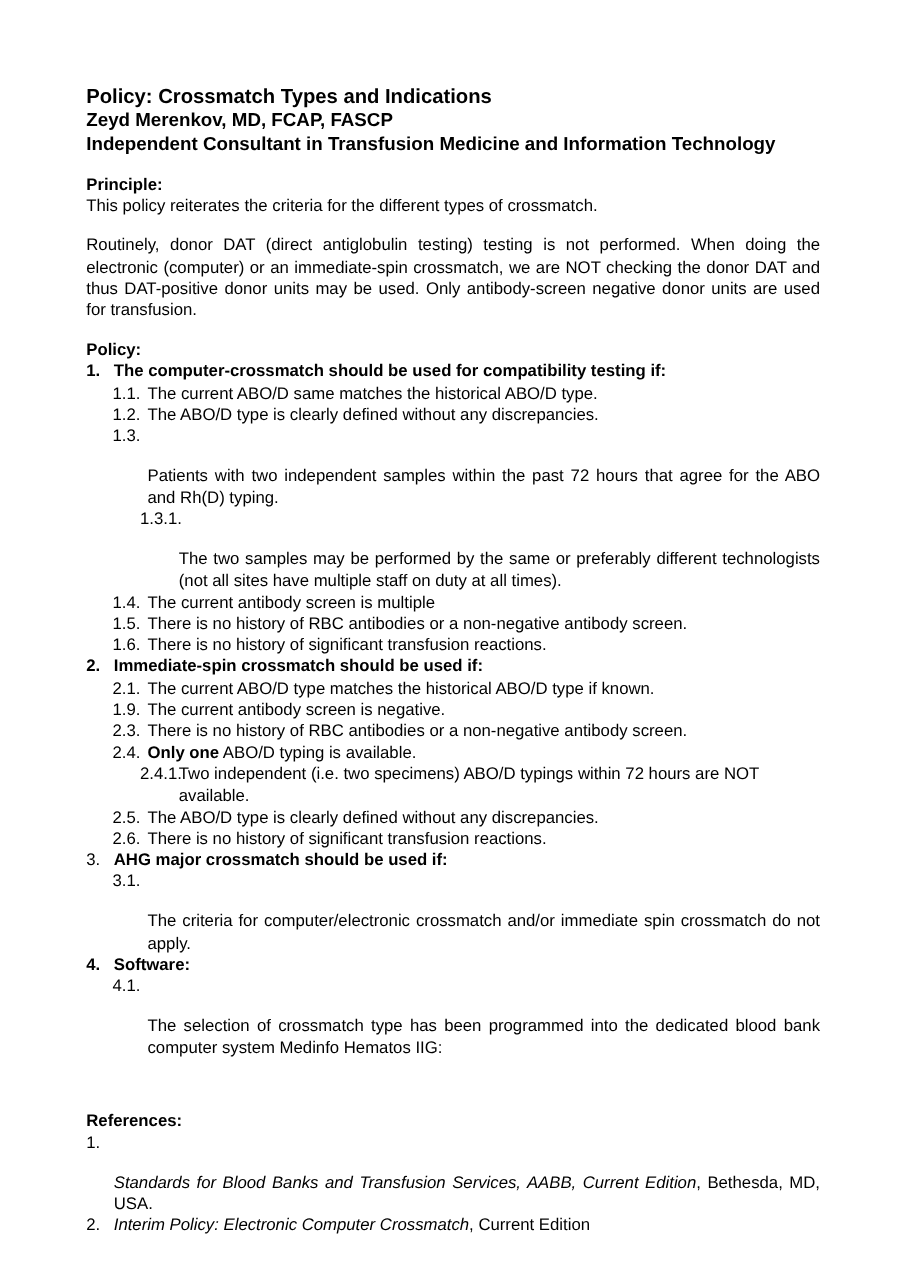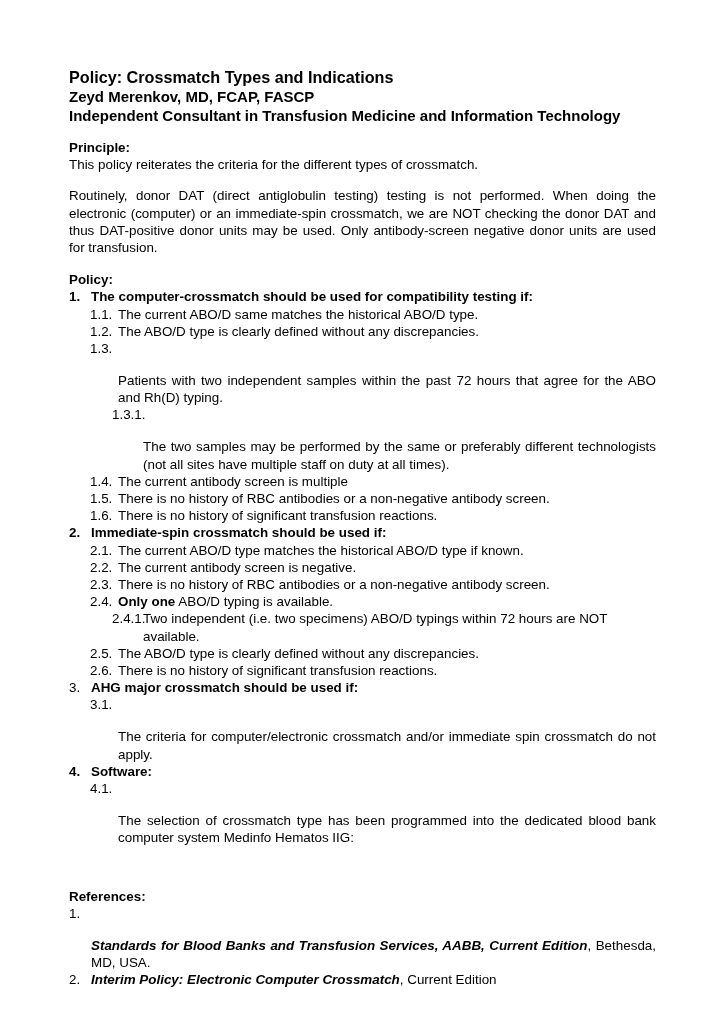--- a/index.html
+++ b/index.html
@@ -14,21 +14,21 @@
   p { margin:0; }
   .just { text-align:justify; }
   .row { display:flex; }
   .num1 { width:22px; flex:none; }
   .l2 { padding-left:21px; display:flex; }
   .num2 { width:28px; flex:none; }
   .l3 { padding-left:43px; display:flex; }
   .num3 { width:31px; flex:none; }
   .txt { flex:1; }
   .txt.j { text-align:justify;margin-top:32px; }
-  i { font-style:italic;font-weight:bold; }
+  i { font-style:italic; }
 </style>
 </head>
 <body>
 
 <div class="page">
 
   <div class="title">Policy:  Crossmatch Types and Indications</div>
   <div class="sub">Zeyd Merenkov, MD, FCAP, FASCP</div>
   <div class="sub">Independent Consultant in Transfusion Medicine and Information Technology</div>
 
@@ -76,21 +76,21 @@
 
   <div class="row h">
     <span class="num1">2.</span>
     <span class="txt">Immediate-spin crossmatch should be used if:</span>
   </div>
   <div class="l2">
       <span class="num2">2.1.</span>
       <span class="txt">The current ABO/D type matches the historical ABO/D type if known.</span>
     </div>
   <div class="l2">
-      <span class="num2">2.2.</span>
+      <span class="num2">1.9.</span>
       <span class="txt">The current antibody screen is negative.</span>
     </div>
   <div class="l2">
       <span class="num2">2.3.</span>
       <span class="txt">There is no history of RBC antibodies or a non-negative antibody screen.</span>
     </div>
   <div class="l2">
       <span class="num2">2.4.</span>
       <span class="txt"><b>Only one</b><span> ABO/D typing is available.</span></span>
     </div>

